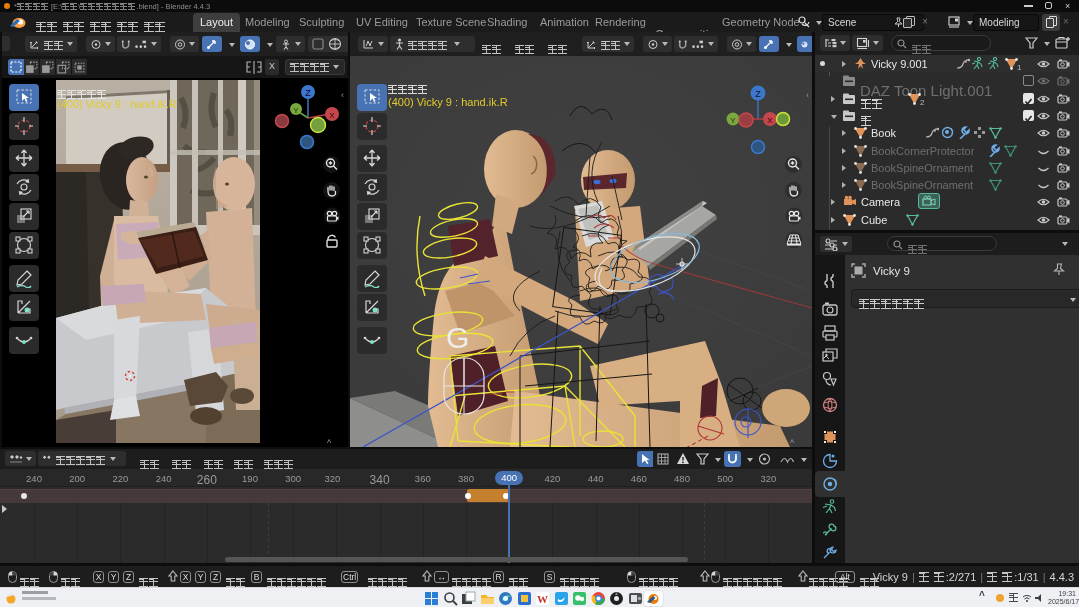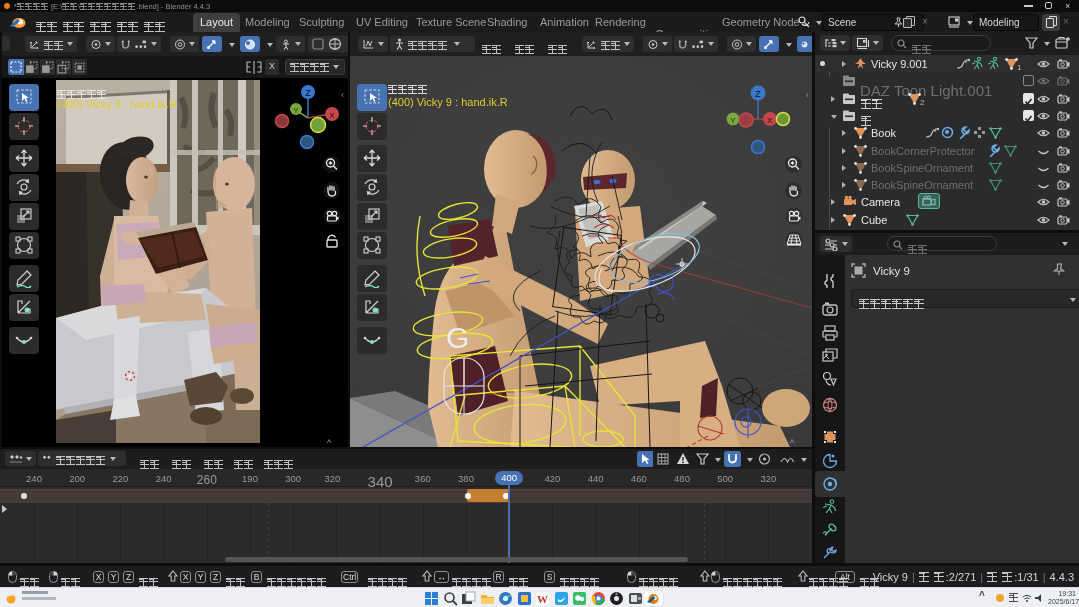--- a/index.html
+++ b/index.html
@@ -1087,21 +1087,21 @@
 </div>
 <div class="abs" style="left:0;top:20px;width:812px;height:18px;background:#282828;border-bottom:1px solid #1f1f1f"></div>
 <div class="abs" style="left:22.0px;top:24px;width:24px;color:#9a9a9a;font-size:9.5px;text-align:center">240</div>
 <div class="abs" style="left:65.2px;top:24px;width:24px;color:#9a9a9a;font-size:9.5px;text-align:center">200</div>
 <div class="abs" style="left:108.4px;top:24px;width:24px;color:#9a9a9a;font-size:9.5px;text-align:center">220</div>
 <div class="abs" style="left:151.60000000000002px;top:24px;width:24px;color:#9a9a9a;font-size:9.5px;text-align:center">240</div>
 <div class="abs" style="left:194.8px;top:24px;width:24px;color:#9a9a9a;font-size:12px;text-align:center">260</div>
 <div class="abs" style="left:238.0px;top:24px;width:24px;color:#9a9a9a;font-size:9.5px;text-align:center">190</div>
 <div class="abs" style="left:281.20000000000005px;top:24px;width:24px;color:#9a9a9a;font-size:9.5px;text-align:center">300</div>
 <div class="abs" style="left:324.40000000000003px;top:24px;width:24px;color:#9a9a9a;font-size:9.5px;text-align:left">320</div>
-<div class="abs" style="left:367.6px;top:24px;width:24px;color:#9a9a9a;font-size:15px;text-align:center">340</div>
+<div class="abs" style="left:367.6px;top:24px;width:24px;color:#9a9a9a;font-size:12px;text-align:center">340</div>
 <div class="abs" style="left:410.8px;top:24px;width:24px;color:#9a9a9a;font-size:9.5px;text-align:center">360</div>
 <div class="abs" style="left:454.0px;top:24px;width:24px;color:#9a9a9a;font-size:9.5px;text-align:center">380</div>
 <div class="abs" style="left:495.20000000000005px;top:21.5px;width:28px;height:14px;background:#4772b3;border-radius:7px;color:#fff;font-size:9.5px;text-align:center;line-height:14px">400</div>
 <div class="abs" style="left:540.4000000000001px;top:24px;width:24px;color:#9a9a9a;font-size:9.5px;text-align:center">420</div>
 <div class="abs" style="left:583.6px;top:24px;width:24px;color:#9a9a9a;font-size:9.5px;text-align:center">440</div>
 <div class="abs" style="left:626.8000000000001px;top:24px;width:24px;color:#9a9a9a;font-size:9.5px;text-align:center">460</div>
 <div class="abs" style="left:670.0px;top:24px;width:24px;color:#9a9a9a;font-size:9.5px;text-align:center">480</div>
 <div class="abs" style="left:713.2px;top:24px;width:24px;color:#9a9a9a;font-size:9.5px;text-align:center">500</div>
 <div class="abs" style="left:756.4000000000001px;top:24px;width:24px;color:#9a9a9a;font-size:9.5px;text-align:center">320</div>
 <div class="abs" style="left:0;top:38px;width:812px;height:76px;background:#2b2b2b"></div>

